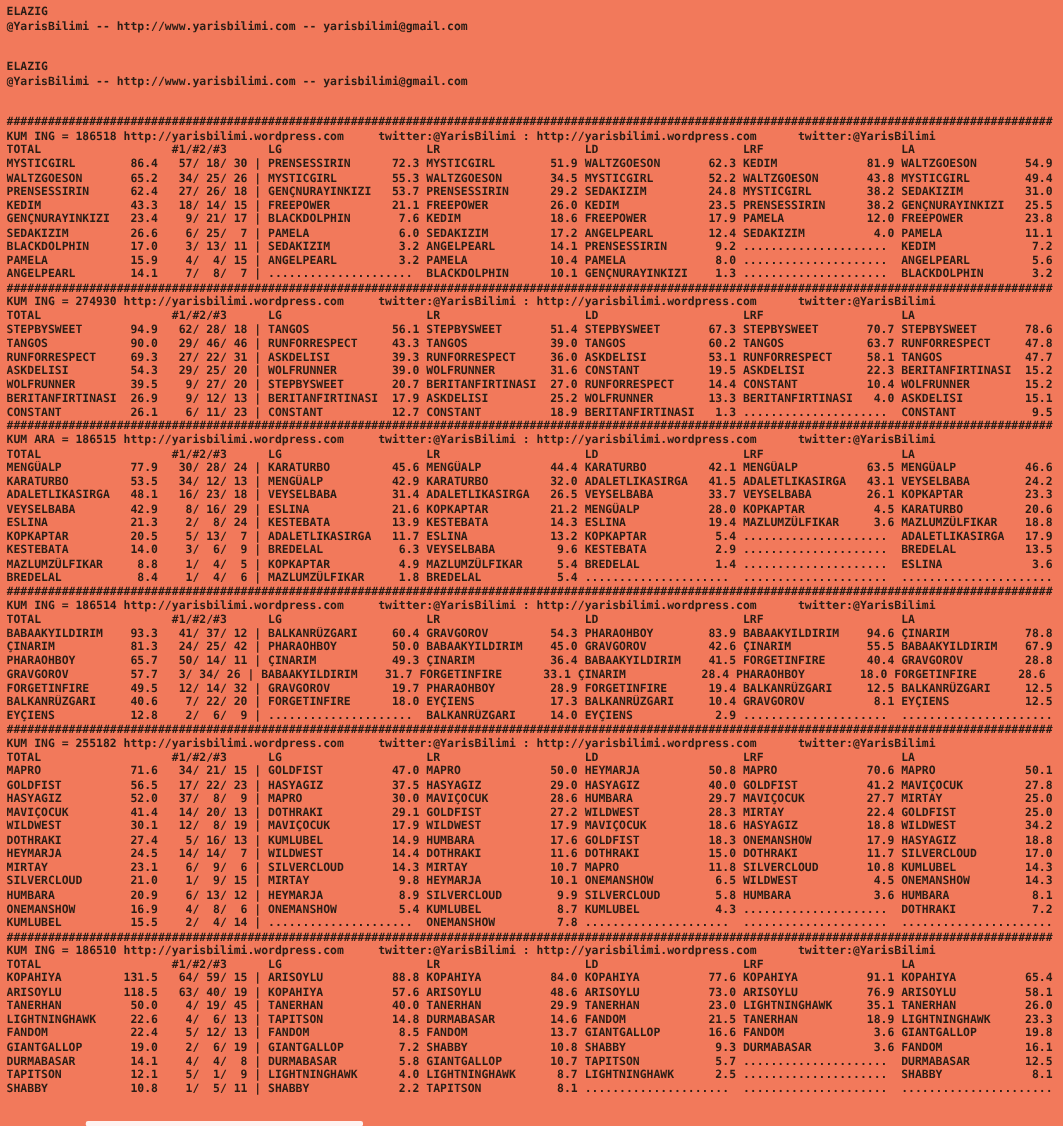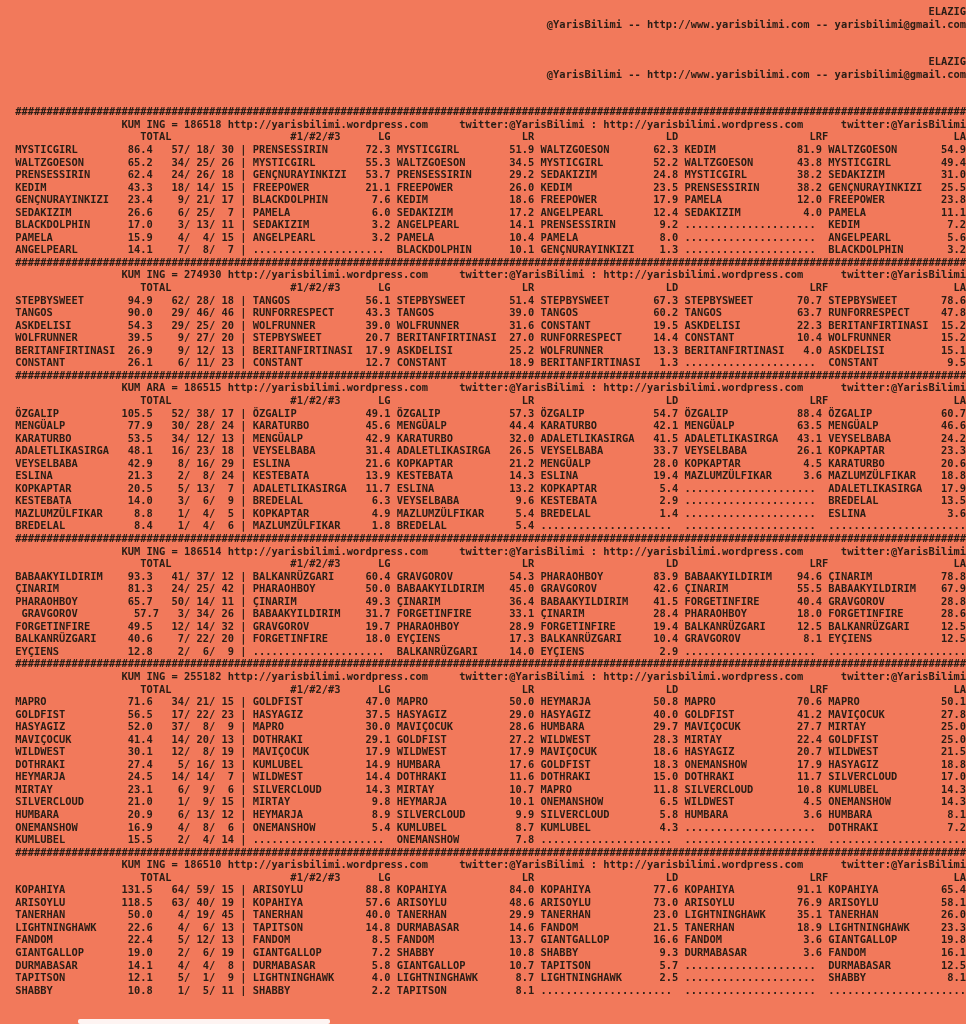--- a/index.html
+++ b/index.html
@@ -13,55 +13,55 @@
     font-family:"DejaVu Sans Mono","Liberation Mono",monospace;
     font-weight:700;font-size:10.4px;line-height:12.55px;
     color:#2a1d15;
   }
   .line{white-space:pre;height:12.55px;overflow:hidden;}
   .strip{position:absolute;left:78px;top:1019px;width:252px;height:5px;background:#ffffff;opacity:.92;border-radius:2px;}
 </style>
 </head>
 <body style="background: rgb(242, 121, 91);">
 
-<div class="terminal" style="color: rgb(42, 29, 21); text-align: right;">
+<div class="terminal" style="color: rgb(42, 29, 21);">
   <div class="line">ELAZIG</div>
   <div class="line">@YarisBilimi -- http://www.yarisbilimi.com -- yarisbilimi@gmail.com</div>
   <div class="line"></div>
   <div class="line"></div>
   <div class="line">ELAZIG</div>
   <div class="line">@YarisBilimi -- http://www.yarisbilimi.com -- yarisbilimi@gmail.com</div>
   <div class="line"></div>
   <div class="line"></div>
   <div id="sections">
       <div class="line">########################################################################################################################################################</div>
       <div class="line">KUM ING = 186518 http://yarisbilimi.wordpress.com     twitter:@YarisBilimi : http://yarisbilimi.wordpress.com      twitter:@YarisBilimi</div>
       <div class="line">TOTAL                   #1/#2/#3      LG                     LR                     LD                     LRF                    LA</div>
       <div class="line">MYSTICGIRL        86.4   57/ 18/ 30 | PRENSESSIRIN      72.3 MYSTICGIRL        51.9 WALTZGOESON       62.3 KEDIM             81.9 WALTZGOESON       54.9</div>
       <div class="line">WALTZGOESON       65.2   34/ 25/ 26 | MYSTICGIRL        55.3 WALTZGOESON       34.5 MYSTICGIRL        52.2 WALTZGOESON       43.8 MYSTICGIRL        49.4</div>
-      <div class="line">PRENSESSIRIN      62.4   24/ 26/ 18 | GENÇNURAYINKIZI   53.7 PRENSESSIRIN      29.2 SEDAKIZIM         24.8 MYSTICGIRL        38.2 SEDAKIZIM         31.0</div>
+      <div class="line">PRENSESSIRIN      62.4   27/ 26/ 18 | GENÇNURAYINKIZI   53.7 PRENSESSIRIN      29.2 SEDAKIZIM         24.8 MYSTICGIRL        38.2 SEDAKIZIM         31.0</div>
       <div class="line">KEDIM             43.3   18/ 14/ 15 | FREEPOWER         21.1 FREEPOWER         26.0 KEDIM             23.5 PRENSESSIRIN      38.2 GENÇNURAYINKIZI   25.5</div>
       <div class="line">GENÇNURAYINKIZI   23.4    9/ 21/ 17 | BLACKDOLPHIN       7.6 KEDIM             18.6 FREEPOWER         17.9 PAMELA            12.0 FREEPOWER         23.8</div>
       <div class="line">SEDAKIZIM         26.6    6/ 25/  7 | PAMELA             6.0 SEDAKIZIM         17.2 ANGELPEARL        12.4 SEDAKIZIM          4.0 PAMELA            11.1</div>
       <div class="line">BLACKDOLPHIN      17.0    3/ 13/ 11 | SEDAKIZIM          3.2 ANGELPEARL        14.1 PRENSESSIRIN       9.2 .....................  KEDIM              7.2</div>
       <div class="line">PAMELA            15.9    4/  4/ 15 | ANGELPEARL         3.2 PAMELA            10.4 PAMELA             8.0 .....................  ANGELPEARL         5.6</div>
       <div class="line">ANGELPEARL        14.1    7/  8/  7 | .....................  BLACKDOLPHIN      10.1 GENÇNURAYINKIZI    1.3 .....................  BLACKDOLPHIN       3.2</div>
       <div class="line">########################################################################################################################################################</div>
       <div class="line">KUM ING = 274930 http://yarisbilimi.wordpress.com     twitter:@YarisBilimi : http://yarisbilimi.wordpress.com      twitter:@YarisBilimi</div>
       <div class="line">TOTAL                   #1/#2/#3      LG                     LR                     LD                     LRF                    LA</div>
       <div class="line">STEPBYSWEET       94.9   62/ 28/ 18 | TANGOS            56.1 STEPBYSWEET       51.4 STEPBYSWEET       67.3 STEPBYSWEET       70.7 STEPBYSWEET       78.6</div>
       <div class="line">TANGOS            90.0   29/ 46/ 46 | RUNFORRESPECT     43.3 TANGOS            39.0 TANGOS            60.2 TANGOS            63.7 RUNFORRESPECT     47.8</div>
+      <div class="line">RUNFORRESPECT     69.3   27/ 22/ 31 | ASKDELISI         39.3 RUNFORRESPECT     36.0 ASKDELISI         53.1 RUNFORRESPECT     58.1 TANGOS            47.7</div>
       <div class="line">ASKDELISI         54.3   29/ 25/ 20 | WOLFRUNNER        39.0 WOLFRUNNER        31.6 CONSTANT          19.5 ASKDELISI         22.3 BERITANFIRTINASI  15.2</div>
       <div class="line">WOLFRUNNER        39.5    9/ 27/ 20 | STEPBYSWEET       20.7 BERITANFIRTINASI  27.0 RUNFORRESPECT     14.4 CONSTANT          10.4 WOLFRUNNER        15.2</div>
       <div class="line">BERITANFIRTINASI  26.9    9/ 12/ 13 | BERITANFIRTINASI  17.9 ASKDELISI         25.2 WOLFRUNNER        13.3 BERITANFIRTINASI   4.0 ASKDELISI         15.1</div>
       <div class="line">CONSTANT          26.1    6/ 11/ 23 | CONSTANT          12.7 CONSTANT          18.9 BERITANFIRTINASI   1.3 .....................  CONSTANT           9.5</div>
       <div class="line">########################################################################################################################################################</div>
       <div class="line">KUM ARA = 186515 http://yarisbilimi.wordpress.com     twitter:@YarisBilimi : http://yarisbilimi.wordpress.com      twitter:@YarisBilimi</div>
       <div class="line">TOTAL                   #1/#2/#3      LG                     LR                     LD                     LRF                    LA</div>
-      <div class="line">ÖZGALIP          105.5   52/ 38/ 17 | ÖZGALIP           49.1 ÖZGALIP           57.3 ÖZGALIP           54.7 ÖZGALIP           88.4 ÖZGALIP           60.7</div>
       <div class="line">MENGÜALP          77.9   30/ 28/ 24 | KARATURBO         45.6 MENGÜALP          44.4 KARATURBO         42.1 MENGÜALP          63.5 MENGÜALP          46.6</div>
       <div class="line">KARATURBO         53.5   34/ 12/ 13 | MENGÜALP          42.9 KARATURBO         32.0 ADALETLIKASIRGA   41.5 ADALETLIKASIRGA   43.1 VEYSELBABA        24.2</div>
       <div class="line">ADALETLIKASIRGA   48.1   16/ 23/ 18 | VEYSELBABA        31.4 ADALETLIKASIRGA   26.5 VEYSELBABA        33.7 VEYSELBABA        26.1 KOPKAPTAR         23.3</div>
       <div class="line">VEYSELBABA        42.9    8/ 16/ 29 | ESLINA            21.6 KOPKAPTAR         21.2 MENGÜALP          28.0 KOPKAPTAR          4.5 KARATURBO         20.6</div>
       <div class="line">ESLINA            21.3    2/  8/ 24 | KESTEBATA         13.9 KESTEBATA         14.3 ESLINA            19.4 MAZLUMZÜLFIKAR     3.6 MAZLUMZÜLFIKAR    18.8</div>
       <div class="line">KOPKAPTAR         20.5    5/ 13/  7 | ADALETLIKASIRGA   11.7 ESLINA            13.2 KOPKAPTAR          5.4 .....................  ADALETLIKASIRGA   17.9</div>
       <div class="line">KESTEBATA         14.0    3/  6/  9 | BREDELAL           6.3 VEYSELBABA         9.6 KESTEBATA          2.9 .....................  BREDELAL          13.5</div>
       <div class="line">MAZLUMZÜLFIKAR     8.8    1/  4/  5 | KOPKAPTAR          4.9 MAZLUMZÜLFIKAR     5.4 BREDELAL           1.4 .....................  ESLINA             3.6</div>
       <div class="line">BREDELAL           8.4    1/  4/  6 | MAZLUMZÜLFIKAR     1.8 BREDELAL           5.4 .....................  .....................  ......................</div>
       <div class="line">########################################################################################################################################################</div>
@@ -74,21 +74,21 @@
       <div class="line">FORGETINFIRE      49.5   12/ 14/ 32 | GRAVGOROV         19.7 PHARAOHBOY        28.9 FORGETINFIRE      19.4 BALKANRÜZGARI     12.5 BALKANRÜZGARI     12.5</div>
       <div class="line">BALKANRÜZGARI     40.6    7/ 22/ 20 | FORGETINFIRE      18.0 EYÇIENS           17.3 BALKANRÜZGARI     10.4 GRAVGOROV          8.1 EYÇIENS           12.5</div>
       <div class="line">EYÇIENS           12.8    2/  6/  9 | .....................  BALKANRÜZGARI     14.0 EYÇIENS            2.9 .....................  ......................</div>
       <div class="line">########################################################################################################################################################</div>
       <div class="line">KUM ING = 255182 http://yarisbilimi.wordpress.com     twitter:@YarisBilimi : http://yarisbilimi.wordpress.com      twitter:@YarisBilimi</div>
       <div class="line">TOTAL                   #1/#2/#3      LG                     LR                     LD                     LRF                    LA</div>
       <div class="line">MAPRO             71.6   34/ 21/ 15 | GOLDFIST          47.0 MAPRO             50.0 HEYMARJA          50.8 MAPRO             70.6 MAPRO             50.1</div>
       <div class="line">GOLDFIST          56.5   17/ 22/ 23 | HASYAGIZ          37.5 HASYAGIZ          29.0 HASYAGIZ          40.0 GOLDFIST          41.2 MAVIÇOCUK         27.8</div>
       <div class="line">HASYAGIZ          52.0   37/  8/  9 | MAPRO             30.0 MAVIÇOCUK         28.6 HUMBARA           29.7 MAVIÇOCUK         27.7 MIRTAY            25.0</div>
       <div class="line">MAVIÇOCUK         41.4   14/ 20/ 13 | DOTHRAKI          29.1 GOLDFIST          27.2 WILDWEST          28.3 MIRTAY            22.4 GOLDFIST          25.0</div>
-      <div class="line">WILDWEST          30.1   12/  8/ 19 | MAVIÇOCUK         17.9 WILDWEST          17.9 MAVIÇOCUK         18.6 HASYAGIZ          20.7 WILDWEST          21.5</div>
+      <div class="line">WILDWEST          30.1   12/  8/ 19 | MAVIÇOCUK         17.9 WILDWEST          17.9 MAVIÇOCUK         18.6 HASYAGIZ          18.8 WILDWEST          34.2</div>
       <div class="line">DOTHRAKI          27.4    5/ 16/ 13 | KUMLUBEL          14.9 HUMBARA           17.6 GOLDFIST          18.3 ONEMANSHOW        17.9 HASYAGIZ          18.8</div>
       <div class="line">HEYMARJA          24.5   14/ 14/  7 | WILDWEST          14.4 DOTHRAKI          11.6 DOTHRAKI          15.0 DOTHRAKI          11.7 SILVERCLOUD       17.0</div>
       <div class="line">MIRTAY            23.1    6/  9/  6 | SILVERCLOUD       14.3 MIRTAY            10.7 MAPRO             11.8 SILVERCLOUD       10.8 KUMLUBEL          14.3</div>
       <div class="line">SILVERCLOUD       21.0    1/  9/ 15 | MIRTAY             9.8 HEYMARJA          10.1 ONEMANSHOW         6.5 WILDWEST           4.5 ONEMANSHOW        14.3</div>
       <div class="line">HUMBARA           20.9    6/ 13/ 12 | HEYMARJA           8.9 SILVERCLOUD        9.9 SILVERCLOUD        5.8 HUMBARA            3.6 HUMBARA            8.1</div>
       <div class="line">ONEMANSHOW        16.9    4/  8/  6 | ONEMANSHOW         5.4 KUMLUBEL           8.7 KUMLUBEL           4.3 .....................  DOTHRAKI           7.2</div>
       <div class="line">KUMLUBEL          15.5    2/  4/ 14 | .....................  ONEMANSHOW         7.8 .....................  .....................  ......................</div>
       <div class="line">########################################################################################################################################################</div>
       <div class="line">KUM ING = 186510 http://yarisbilimi.wordpress.com     twitter:@YarisBilimi : http://yarisbilimi.wordpress.com      twitter:@YarisBilimi</div>
       <div class="line">TOTAL                   #1/#2/#3      LG                     LR                     LD                     LRF                    LA</div>

